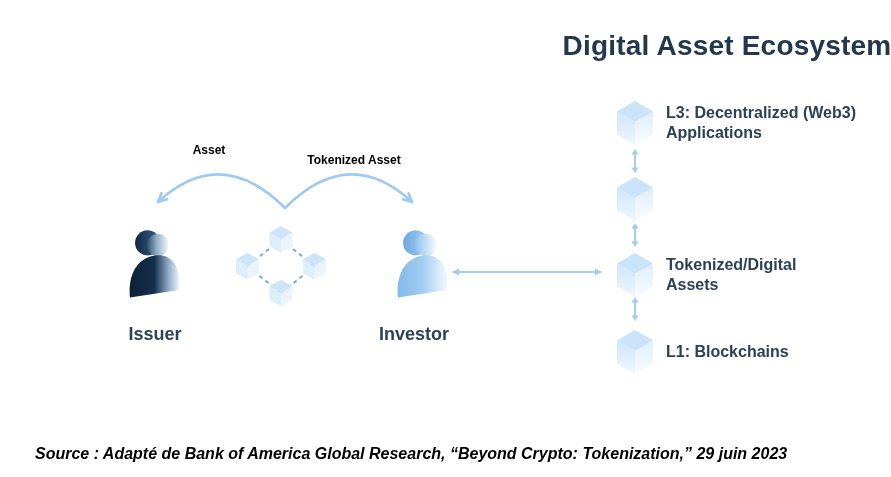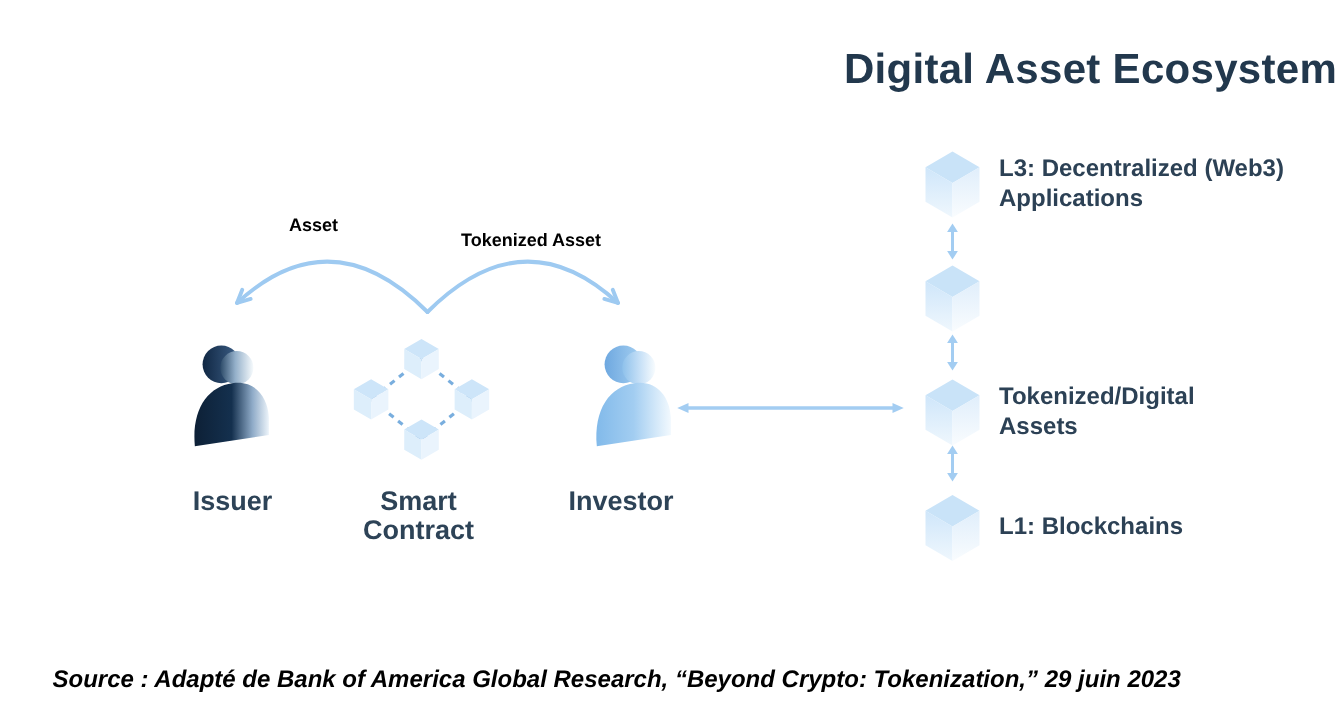--- a/index.html
+++ b/index.html
@@ -134,21 +134,20 @@
     <use href="#miniCube" x="2" y="29"></use>
     <use href="#miniCube" x="72" y="29"></use>
     <use href="#miniCube" x="37" y="57"></use>
   </svg>
 
   <svg class="abs" style="left:392px; top:228px; --band:url(#gInvBand); --head:url(#gInvHead); --body:url(#gInvBody);" width="56" height="74" viewBox="0 0 76 100">
     <use href="#person"></use>
   </svg>
 
   <div class="entity-label" style="left:155px; top:325px;">Issuer</div>
-  <div class="entity-label wrap" style="left:279px; top:325px;">Smart Contract</div>
   <div class="entity-label" style="left:414px; top:325px;">Investor</div>
 
   <svg class="abs" style="left:450px; top:266px;" width="154" height="12" viewBox="0 0 154 12">
     <line x1="8" y1="6" x2="146" y2="6" stroke="#a3cdf2" stroke-width="2.2"></line>
     <polygon points="1.5,6 9,2.6 9,9.4" fill="#a3cdf2"></polygon>
     <polygon points="152.5,6 145,2.6 145,9.4" fill="#a3cdf2"></polygon>
   </svg>
 
   <svg class="abs" style="left:615px; top:100px;" width="40" height="46" viewBox="0 0 40 46">
       <use href="#bigCube"></use>

